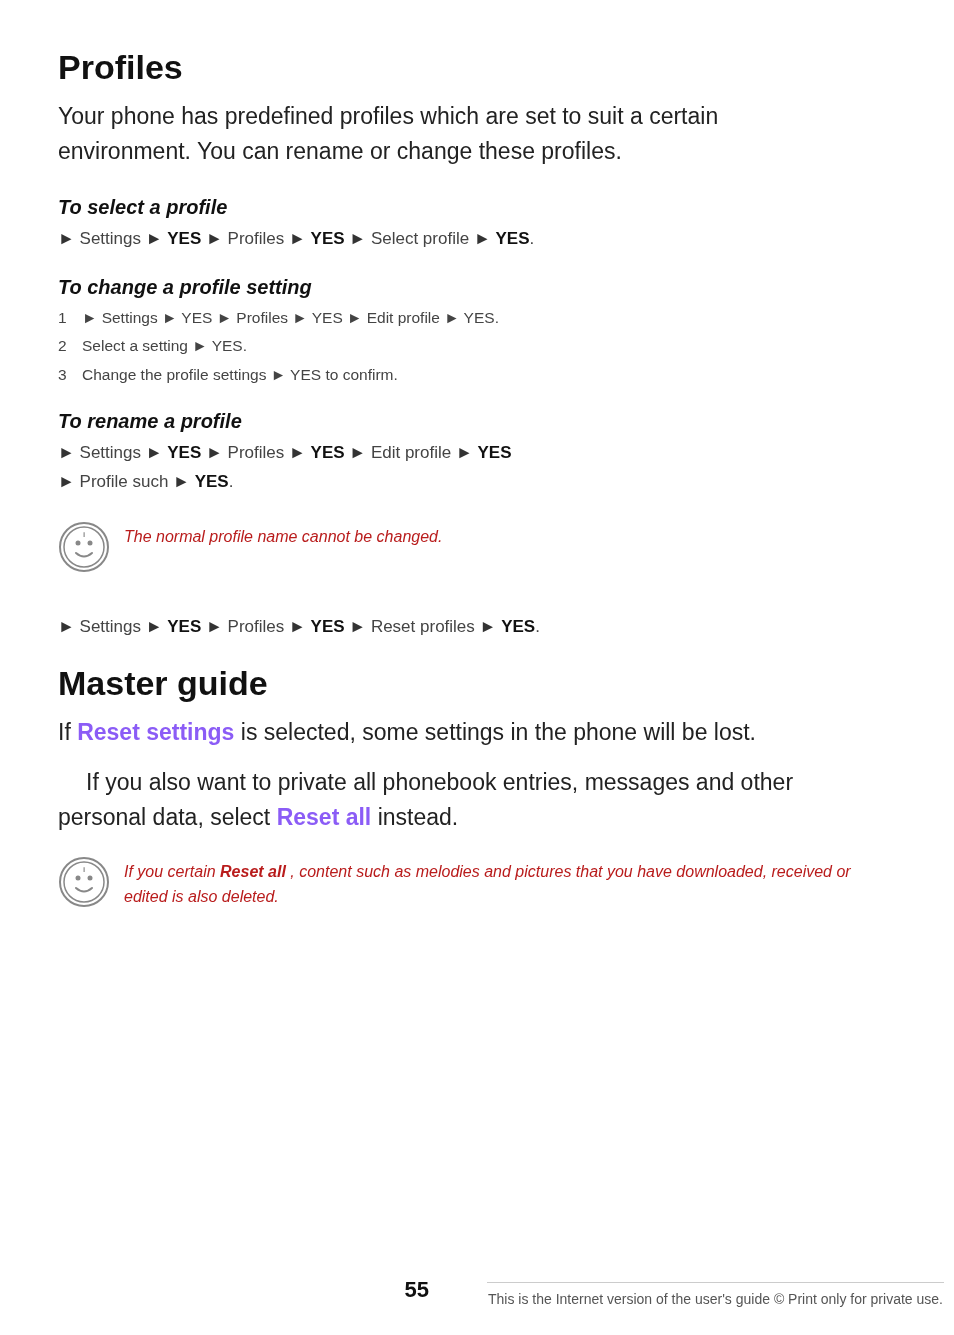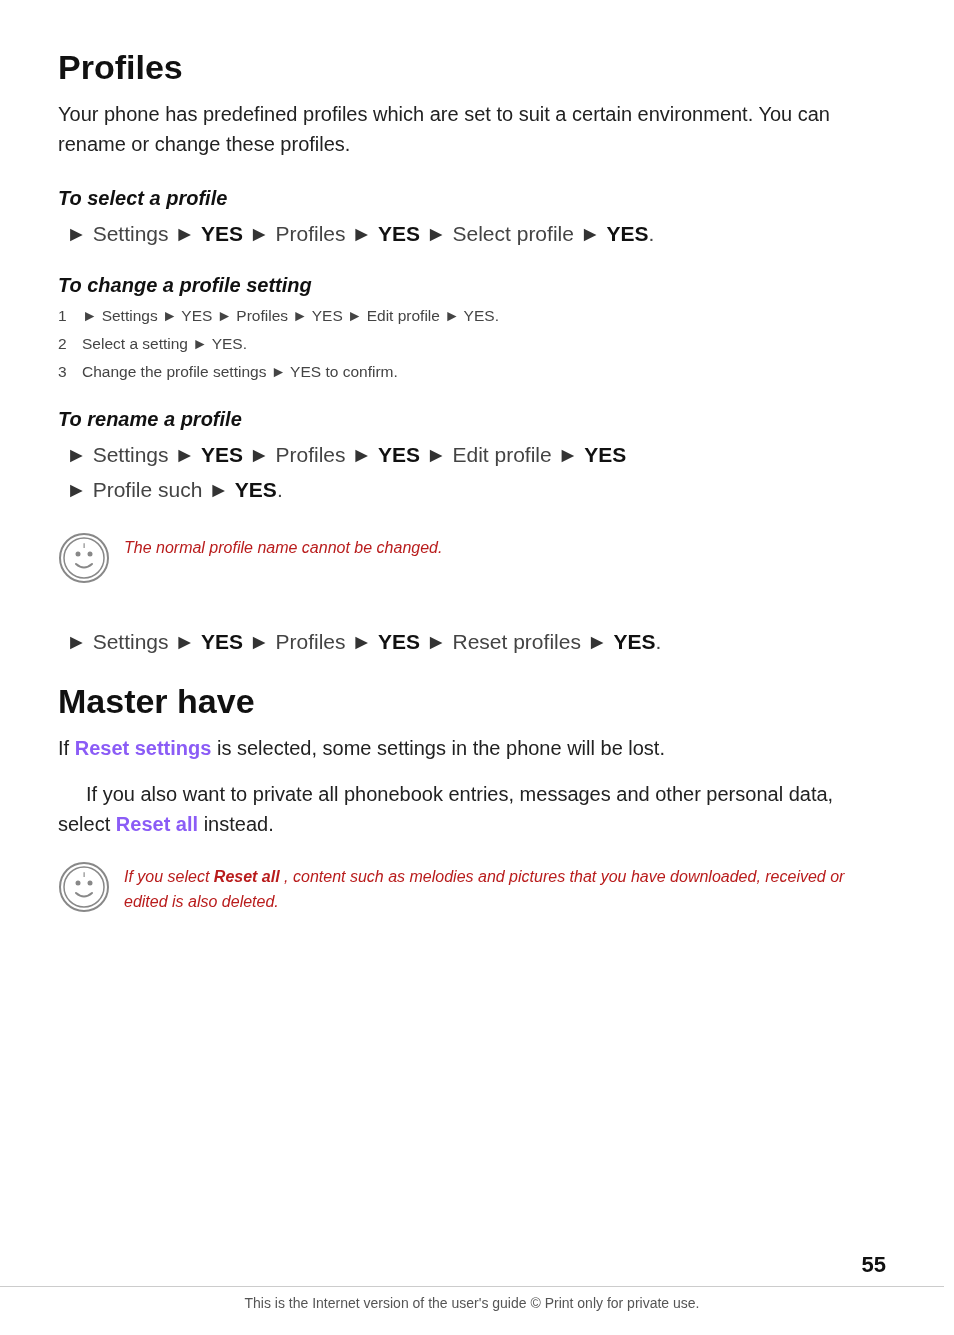--- a/index.html
+++ b/index.html
@@ -27,43 +27,43 @@
 
     h1.section-title {
       font-family: 'Arial Black', Arial, sans-serif;
       font-size: 34px;
       font-weight: 900;
       color: #111111;
       margin-bottom: 12px;
     }
 
     .intro-text {
-      font-size: 20px;
+      font-size: 23px;
       line-height: 1.5;
       margin-bottom: 28px;
       color: #222;
     }
 
     .subsection {
       margin-bottom: 22px;
     }
 
     .subsection-title {
       font-style: italic;
       font-weight: bold;
       font-size: 20px;
       margin-bottom: 6px;
       color: #111;
     }
 
     .nav-path {
-      font-size: 21px;
+      font-size: 17px;
       line-height: 1.7;
       color: #444;
-      margin-left: 8px;
+      margin-left: 0;
     }
 
     .nav-path .arrow {
       font-weight: bold;
       color: #333;
     }
 
     .nav-path .yes-bold {
       font-weight: bold;
       color: #111;
@@ -123,21 +123,21 @@
     .divider-space {
       height: 20px;
     }
 
     .page-footer {
       position: absolute;
       bottom: 24px;
       left: 0;
       right: 0;
       display: flex;
-      flex-direction: column;
+      flex-direction: row;
       align-items: center;
     }
 
     .page-number {
       font-size: 22px;
       font-weight: bold;
       color: #111;
       margin-bottom: 8px;
       text-align: right;
       width: 100%;
@@ -276,21 +276,21 @@
       <span> Profiles </span>
       <span class="arrow">►</span>
       <span class="yes-bold"> YES </span>
       <span class="arrow">►</span>
       <span> Reset profiles </span>
       <span class="arrow">►</span>
       <span class="yes-bold"> YES</span><span>.</span>
     </div>
   </div>
 
-  <h1 class="section-title" style="margin-top: 18px;">Master have</h1>
+  <h1 class="section-title" style="margin-top: 18px;">Master guide</h1>
 
   <p class="intro-text" style="margin-bottom: 16px;">
     <span>If</span>
     <span> </span>
     <span class="highlight-blue">Reset settings</span>
     <span>is selected, some settings in the phone will be lost.</span>
   </p>
 
   <p class="intro-text" style="margin-bottom: 20px; text-indent: 28px;">
     <span>If you also want to private all phonebook entries, messages and other personal data, select</span>
@@ -304,21 +304,21 @@
       <svg width="52" height="52" viewBox="0 0 52 52" xmlns="http://www.w3.org/2000/svg">
         <circle cx="26" cy="26" r="24" fill="none" stroke="#888" stroke-width="2"></circle>
         <circle cx="26" cy="26" r="20" fill="none" stroke="#888" stroke-width="1.5"></circle>
         <circle cx="20" cy="22" r="2.5" fill="#888"></circle>
         <circle cx="32" cy="22" r="2.5" fill="#888"></circle>
         <path d="M18 32 Q26 39 34 32" fill="none" stroke="#888" stroke-width="2" stroke-linecap="round"></path>
         <text x="26" y="16" text-anchor="middle" font-size="8" fill="#888" font-weight="bold">i</text>
       </svg>
     </div>
     <p class="note-text">
-      <span>If you select</span>
+      <span>If you certain</span>
       <span> </span>
       <span class="bold-inline">Reset all</span>
       <span>, content such as melodies and pictures that you have downloaded, received or edited is also deleted.</span>
     </p>
   </div>
 
   <div class="page-footer">
     <div class="page-number">55</div>
     <div class="footer-note">This is the Internet version of the user's guide © Print only for private use.</div>
   </div>

